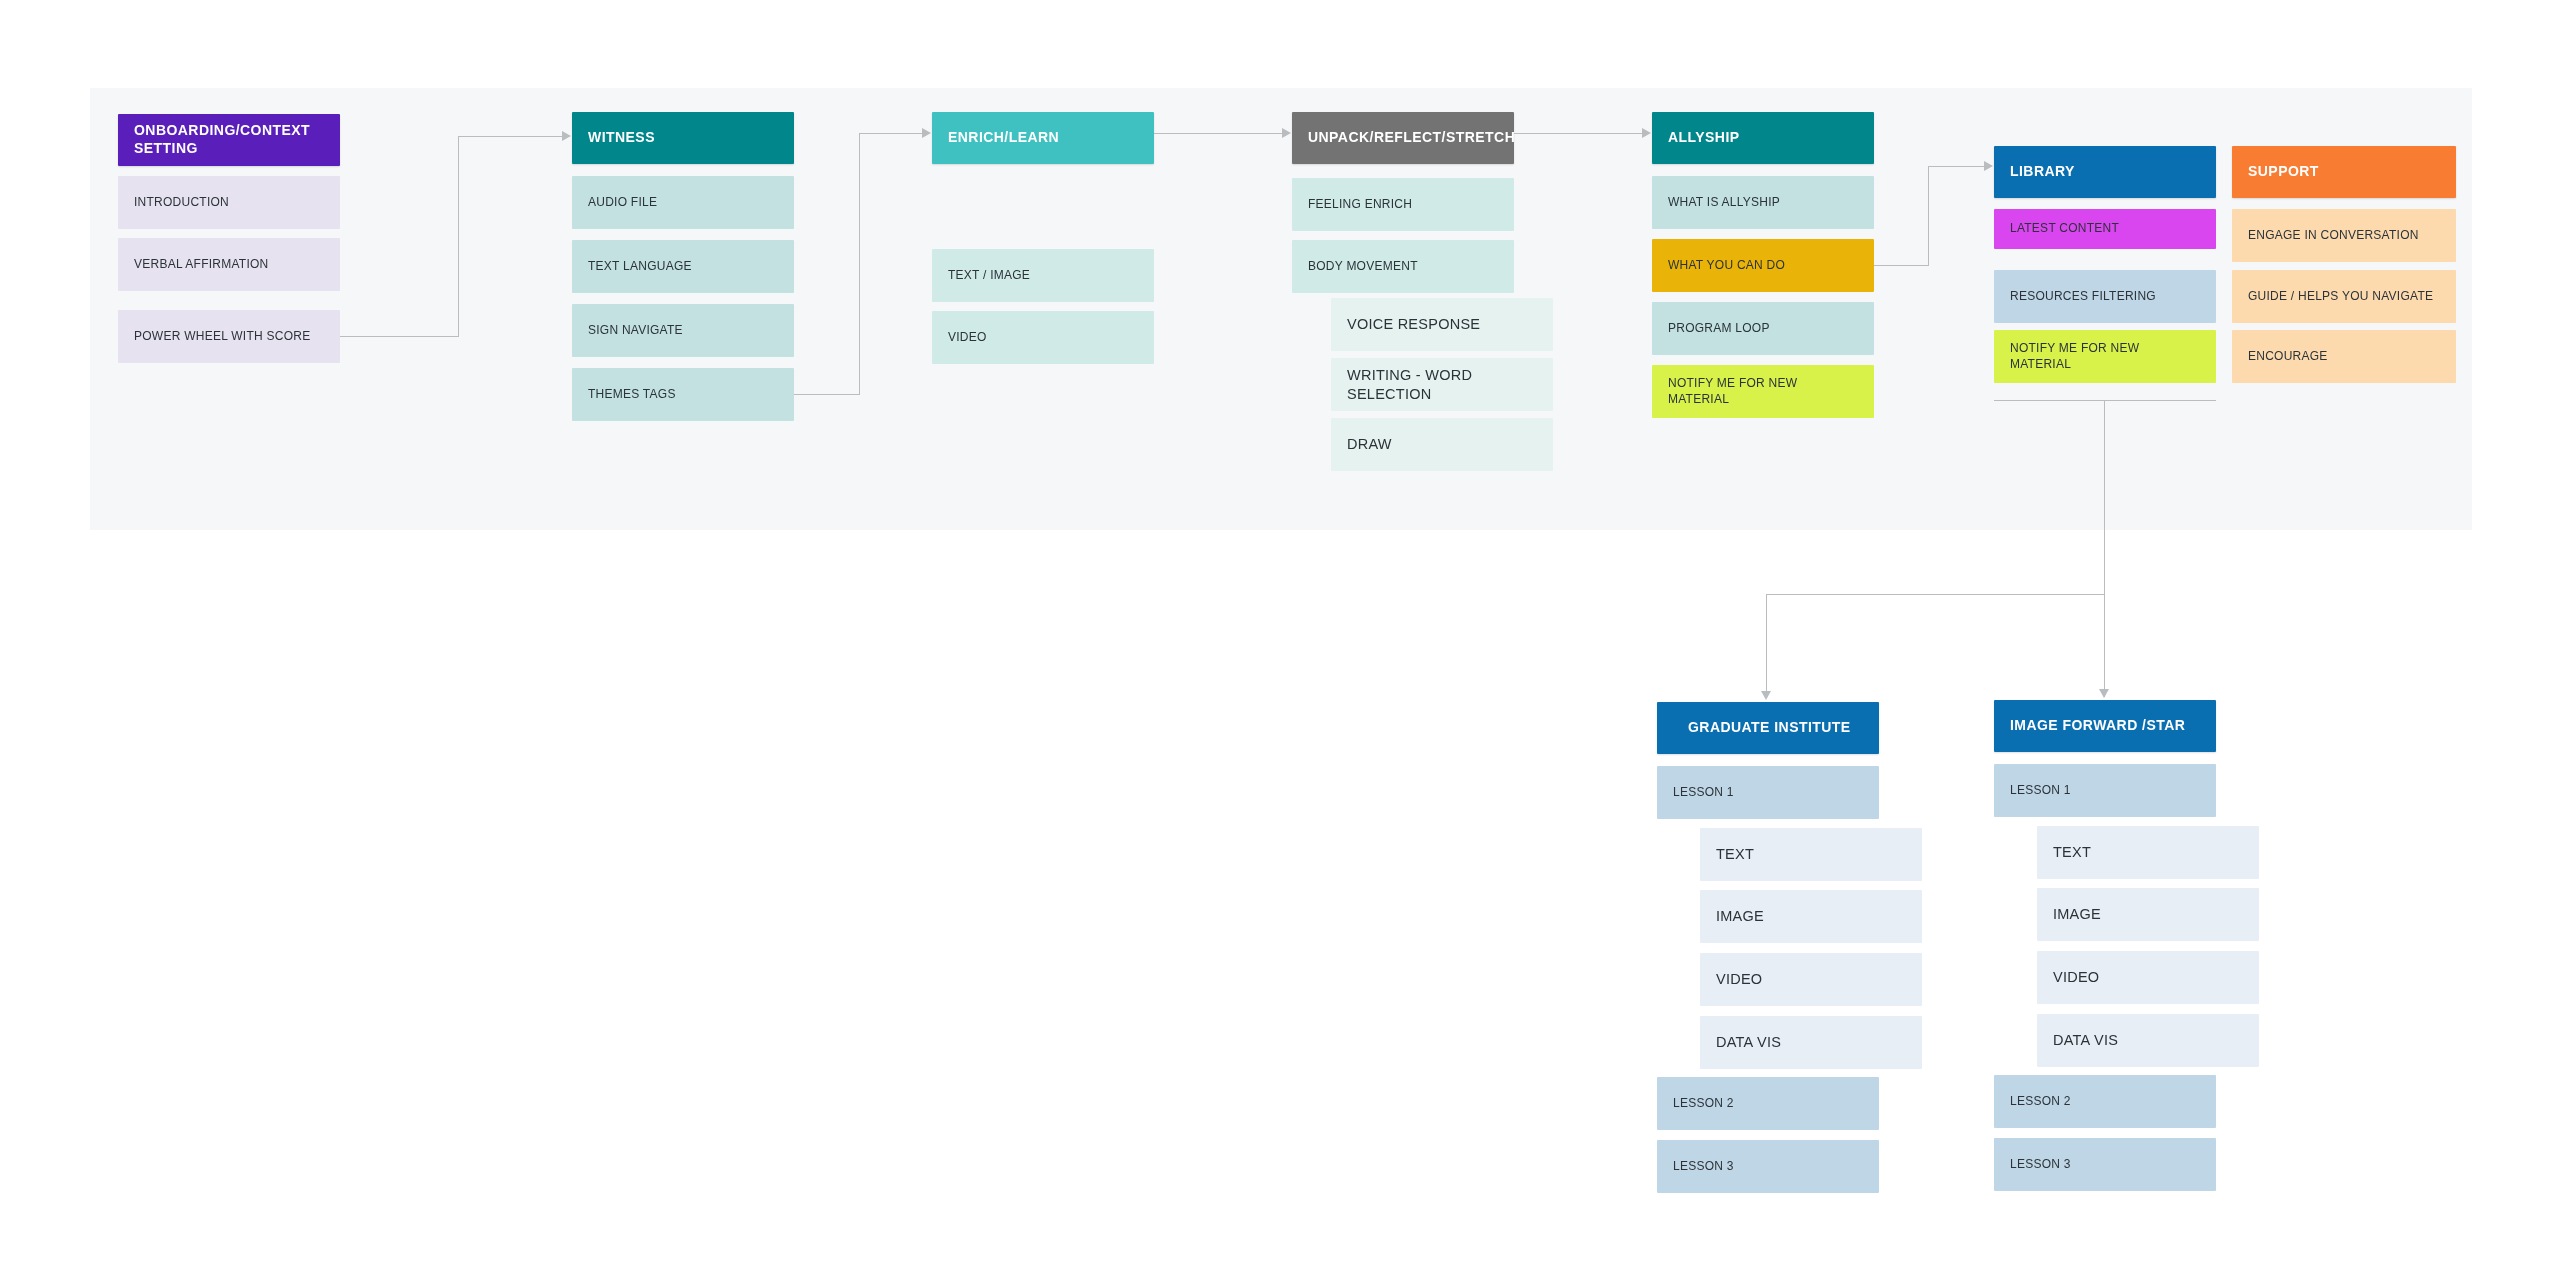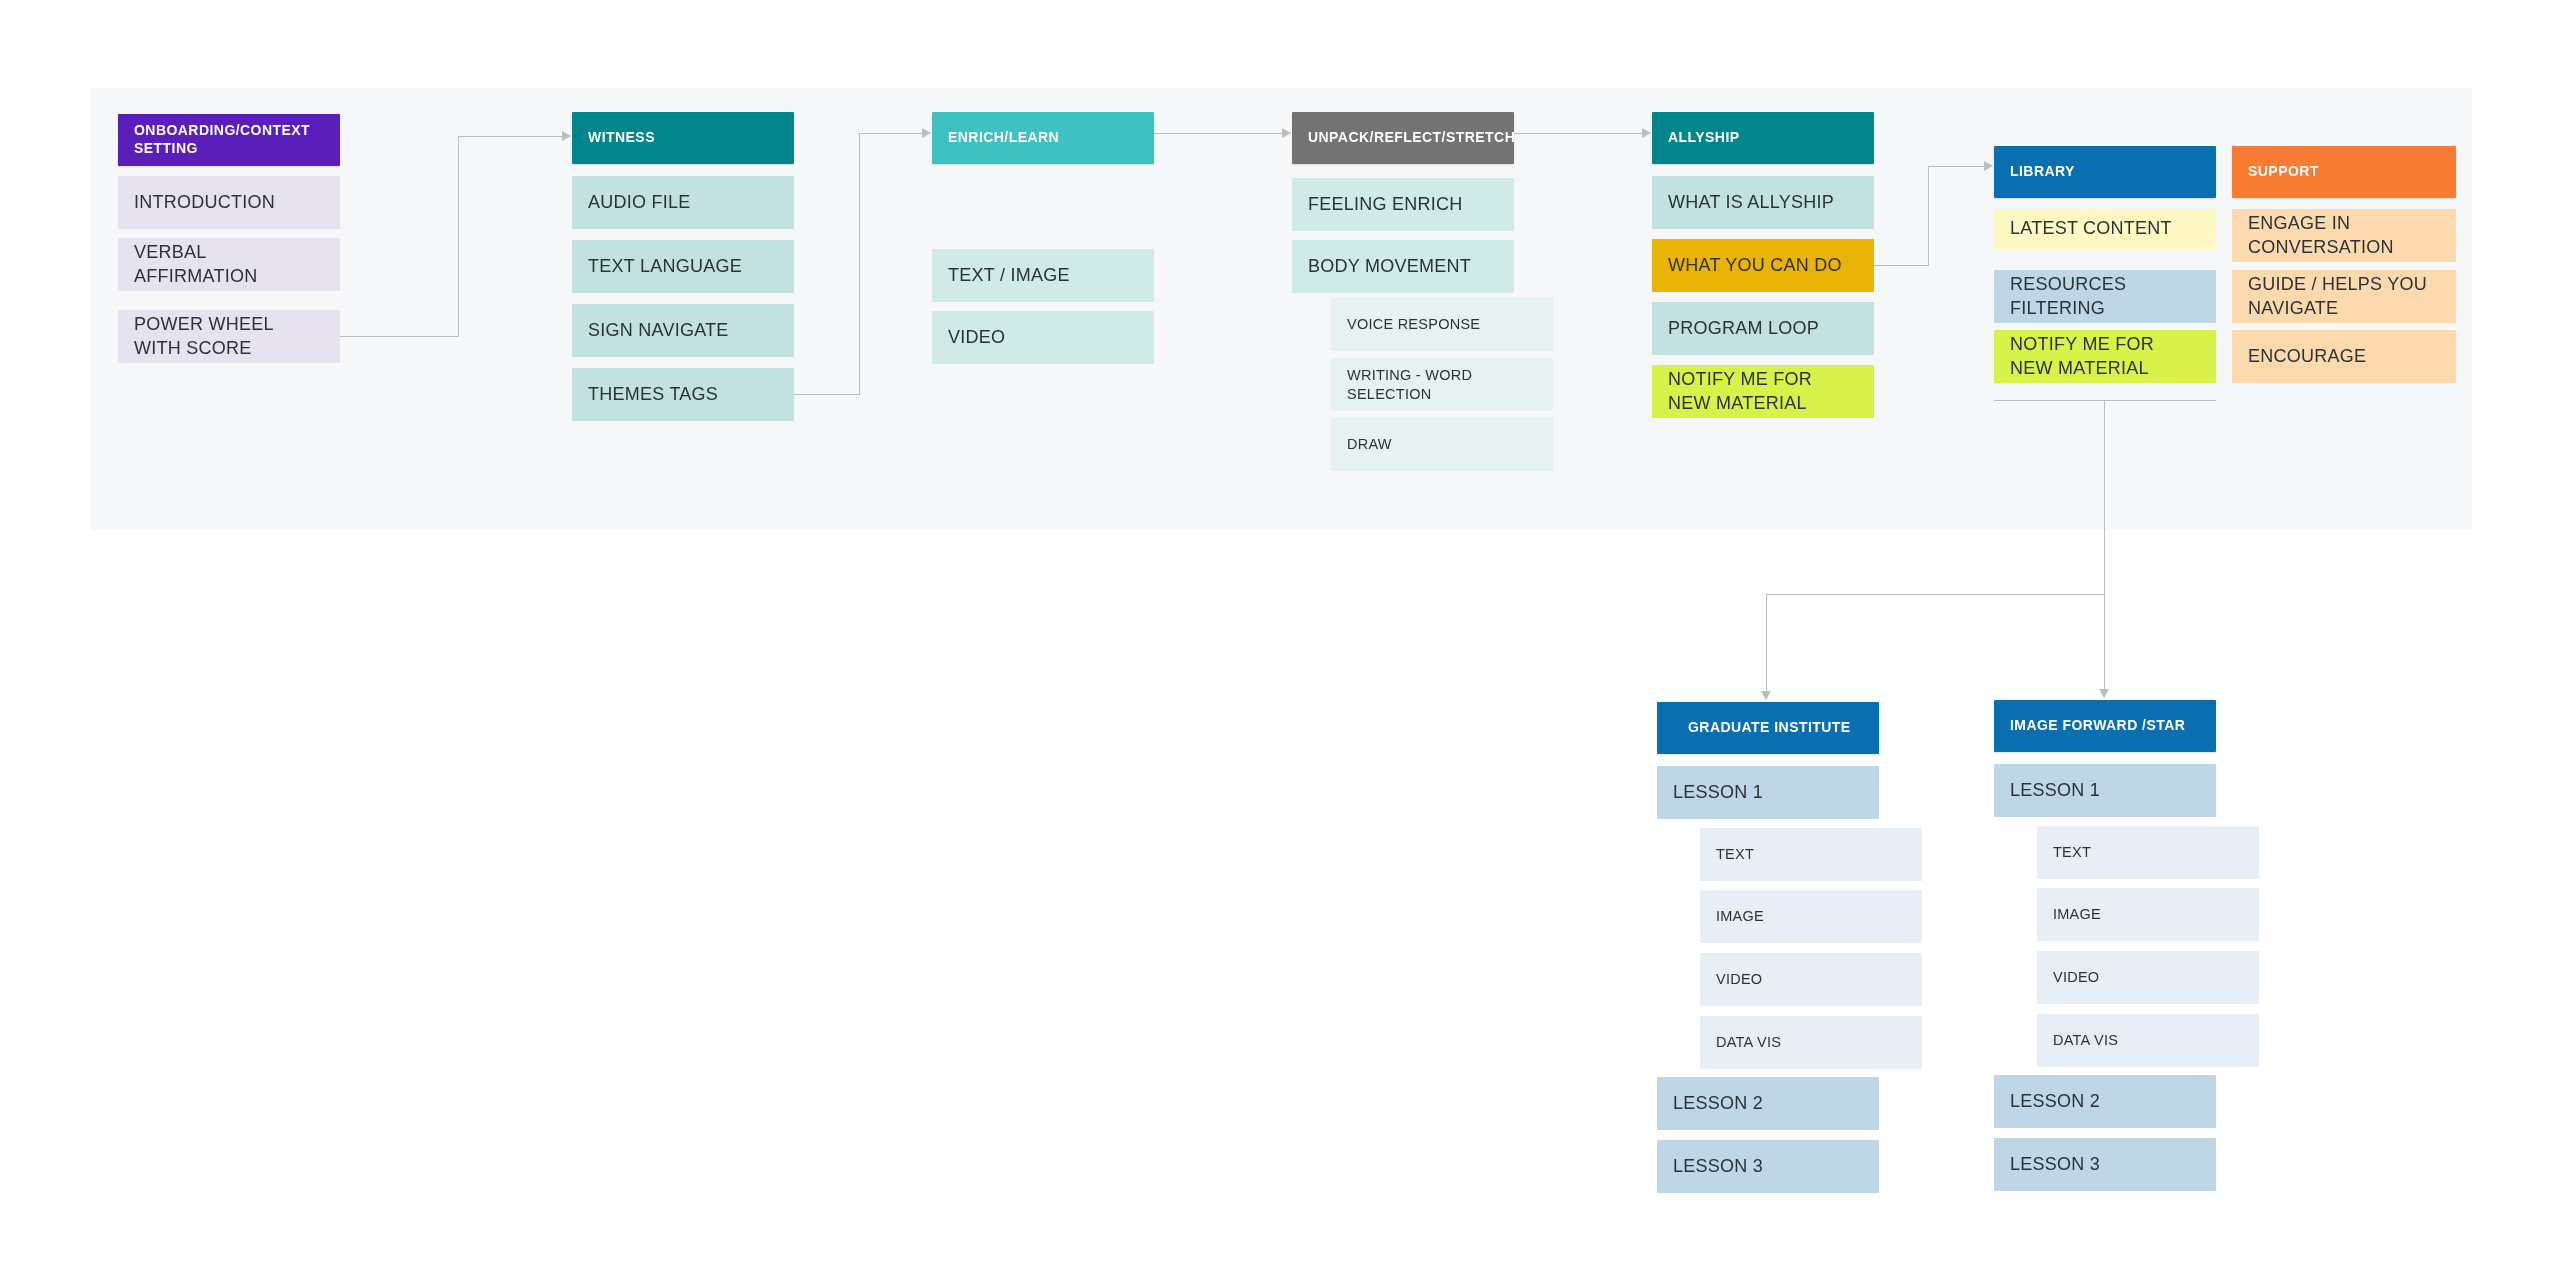--- a/index.html
+++ b/index.html
@@ -16,21 +16,21 @@
     position: absolute;
     background: #f5f7f9;
   }
 
   
   .node {
     position: absolute;
     display: flex;
     align-items: center;
     padding: 0 16px;
-    font-size: 18px;
+    font-size: 12px;
     letter-spacing: 0.25px;
     color: #2b3338;
     line-height: 1.28;
     border-radius: 1px;
   }
   .node.header {
     font-weight: bold;
     color: #ffffff;
     font-size: 14px;
     letter-spacing: 0.45px;
@@ -105,21 +105,21 @@
   <div class="node" style="left:1652px; top:176px; width:222px; height:53px; background:#c2e1e0;">WHAT IS ALLYSHIP</div>
 
   <div class="node" style="left:1652px; top:239px; width:222px; height:53px; background:#eab308;">WHAT YOU CAN DO</div>
 
   <div class="node" style="left:1652px; top:302px; width:222px; height:53px; background:#c2e1e0;">PROGRAM LOOP</div>
 
   <div class="node" style="left:1652px; top:365px; width:222px; height:53px; background:#d8f24a;">NOTIFY ME FOR NEW MATERIAL</div>
 
   <div class="node header" style="left:1994px; top:146px; width:222px; height:52px; background:#0a6fb0;">LIBRARY</div>
 
-  <div class="node" style="left:1994px; top:209px; width:222px; height:40px; background:#fef9c3;">LATEST CONTENT</div>
+  <div class="node" style="left:1994px; top:209px; width:222px; height:40px; background:#d946ef;">LATEST CONTENT</div>
 
   <div class="node" style="left:1994px; top:270px; width:222px; height:53px; background:#bfd6e6;">RESOURCES FILTERING</div>
 
   <div class="node" style="left:1994px; top:330px; width:222px; height:53px; background:#d8f24a;">NOTIFY ME FOR NEW MATERIAL</div>
 
   <div class="node header" style="left:2232px; top:146px; width:224px; height:52px; background:#f97c33;">SUPPORT</div>
 
   <div class="node" style="left:2232px; top:209px; width:224px; height:53px; background:#fdd9ae;">ENGAGE IN CONVERSATION</div>
 
   <div class="node" style="left:2232px; top:270px; width:224px; height:53px; background:#fdd9ae;">GUIDE / HELPS YOU NAVIGATE</div>

